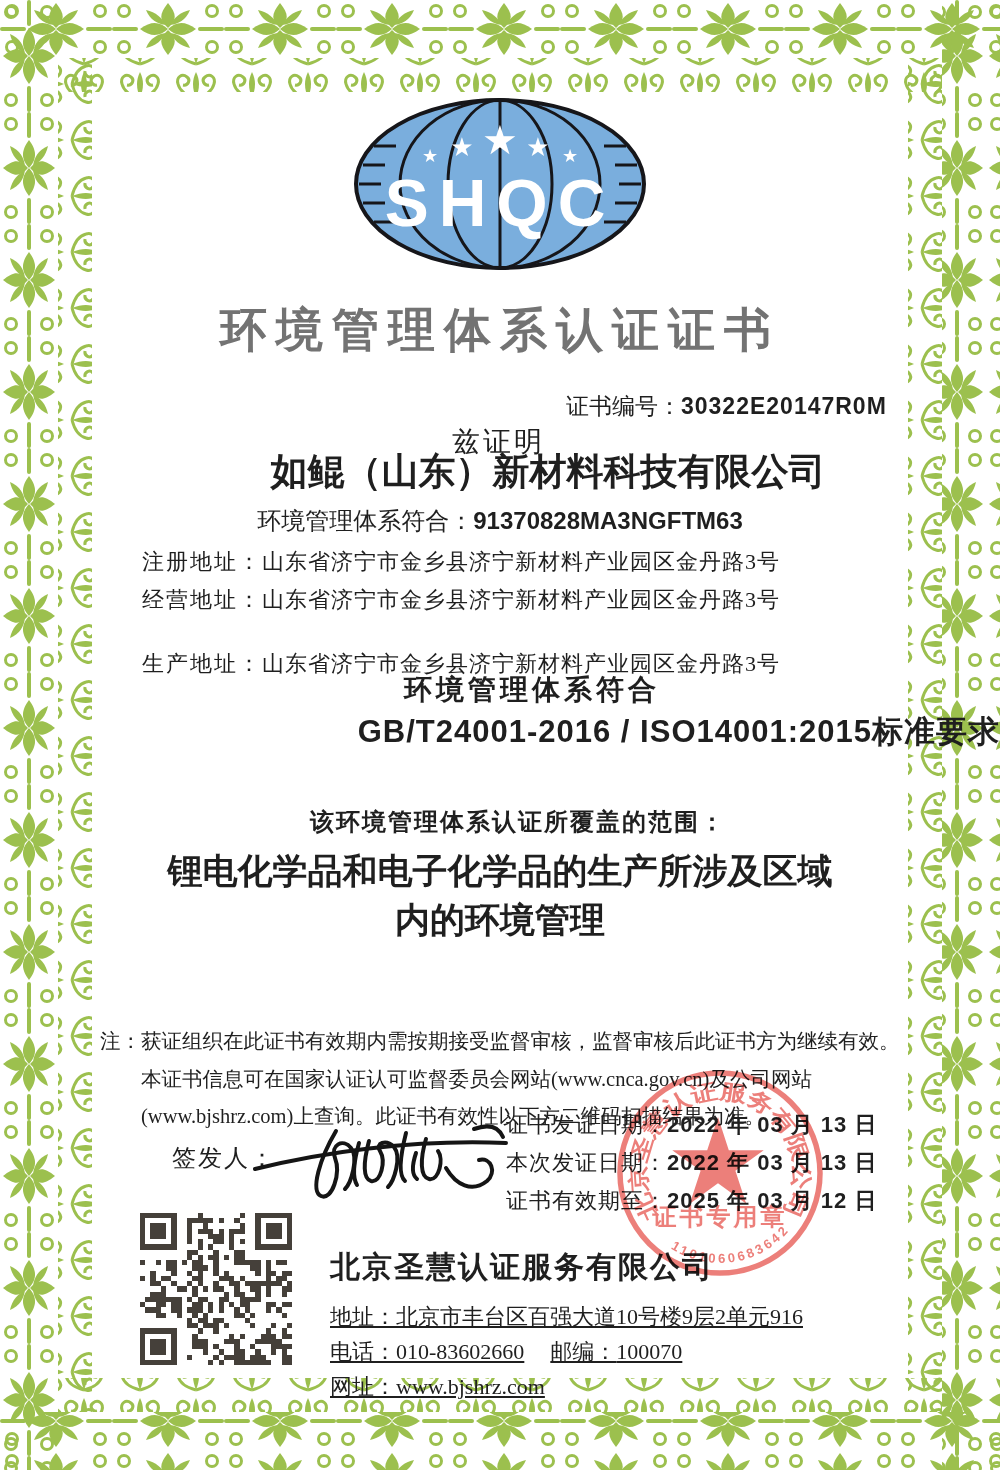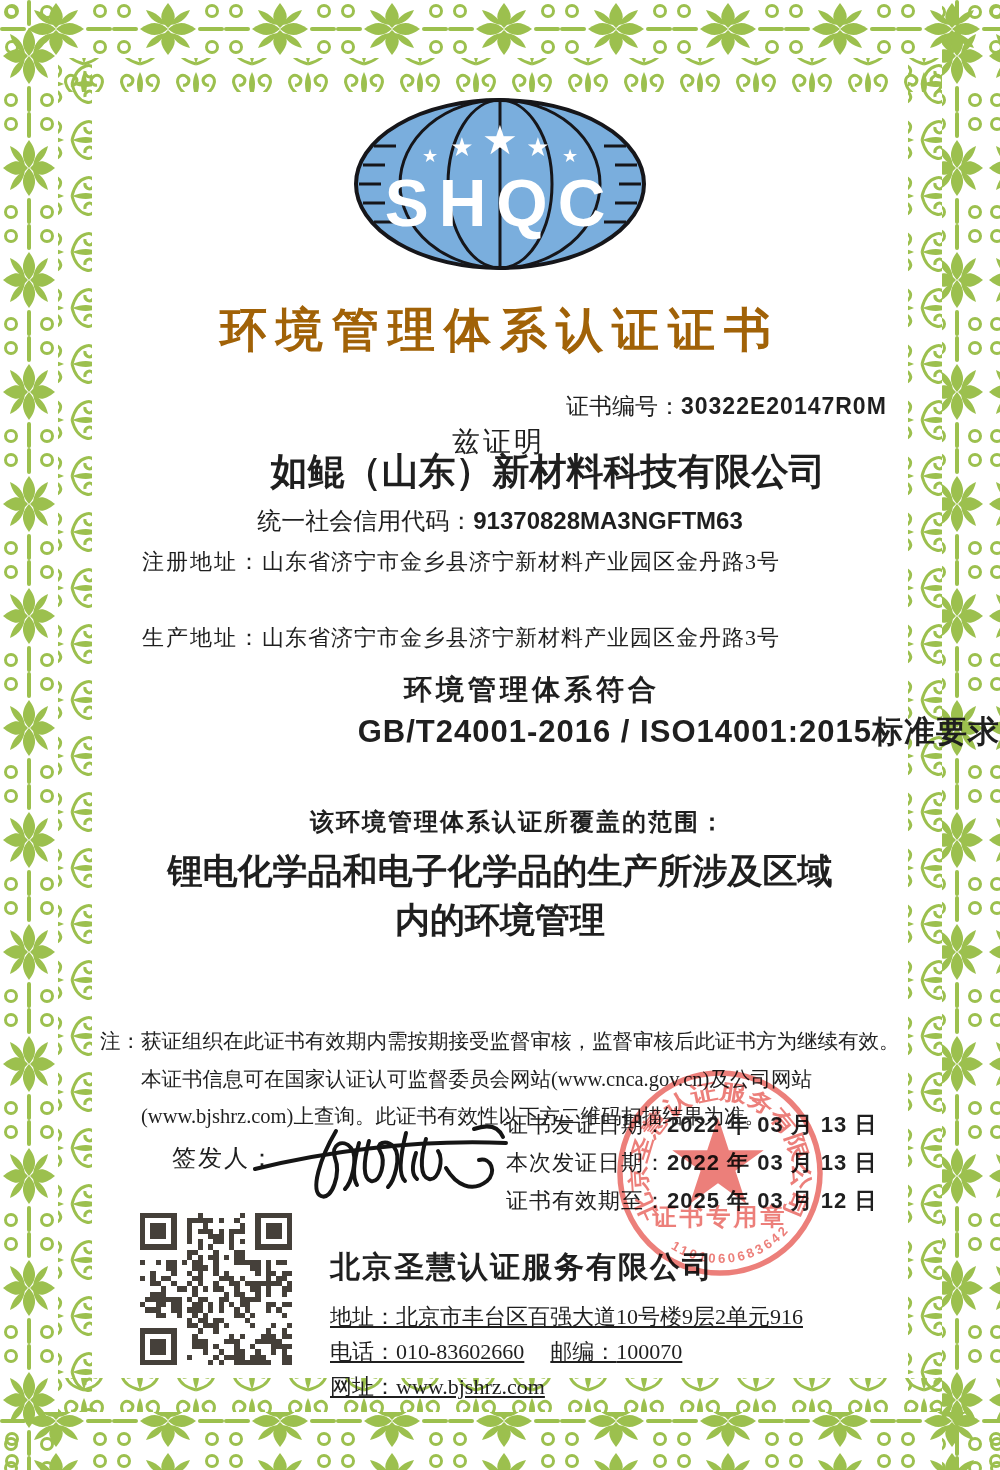--- a/index.html
+++ b/index.html
@@ -7,21 +7,21 @@
     position:relative;width:1000px;height:1470px;margin:0 auto;
     background:#ffffff;overflow:hidden;
     font-family:"Liberation Serif", serif;color:#1f1f1f;
   }
   .abs{position:absolute;}
   .center{left:0;width:100%;text-align:center;}
   svg{display:block;}
   .border-svg{position:absolute;inset:0;pointer-events:none;}
 
   .title{top:299px;font-family:"Liberation Sans",sans-serif;font-weight:900;
-         font-size:47px;letter-spacing:9px;color:#a16207;}
+         font-size:47px;letter-spacing:9px;color:#737373;}
   .certno{top:391px;left:566px;font-size:23px;}
   .certno .num{font-family:"Liberation Sans",sans-serif;font-weight:700;letter-spacing:1px;}
   .certify{top:423px;left:452px;font-size:28px;letter-spacing:3px;}
   .company{top:447px;font-family:"Liberation Sans",sans-serif;font-weight:600;font-size:37px;padding-left:48px;}
   .credit{top:505px;font-size:24px;}
   .credit .num{font-family:"Liberation Sans",sans-serif;font-weight:700;font-size:24px;}
   .addr{left:142px;font-size:22px;letter-spacing:1px;}
   .addr .lbl{letter-spacing:2px;margin-top:26px;}
   .conformity{top:671px;font-family:"Liberation Sans",sans-serif;font-weight:700;font-size:28px;letter-spacing:4px;margin-left:32px;}
   .standard{top:711px;font-family:"Liberation Sans",sans-serif;font-weight:700;font-size:31px;letter-spacing:1px;text-align:right;}
@@ -131,27 +131,30 @@
 
   <div class="abs certno">
     <span>证书编号：</span><span class="num">30322E20147R0M</span>
   </div>
 
   <div class="abs certify">兹证明</div>
 
   <div class="abs center company">如鲲（山东）新材料科技有限公司</div>
 
   <div class="abs center credit">
-    <span>统一社会信用代码：</span><span class="num">91370828MA3NGFTM63</span>
+    <span>环境管理体系符合：</span><span class="num">91370828MA3NGFTM63</span>
   </div>
 
   <div class="abs addr" style="top:547px;">
     <span class="lbl">注册地址：</span><span>山东省济宁市金乡县济宁新材料产业园区金丹路3号</span>
   </div>
-  <div class="abs addr" style="top:623px;">
+  <div class="abs addr" style="top:585px;">
+    <span class="lbl">经营地址：</span><span>山东省济宁市金乡县济宁新材料产业园区金丹路3号</span>
+  </div>
+  <div class="abs addr" style="top:649px;">
     <span class="lbl">生产地址：</span><span>山东省济宁市金乡县济宁新材料产业园区金丹路3号</span>
   </div>
 
   <div class="abs center conformity">环境管理体系符合</div>
   <div class="abs center standard">GB/T24001-2016 / ISO14001:2015标准要求</div>
   <div class="abs center scopehdr">该环境管理体系认证所覆盖的范围：</div>
   <div class="abs scope">锂电化学品和电子化学品的生产所涉及区域内的环境管理</div>
 
   <div class="abs note">
     <span class="lbl">注：</span>

